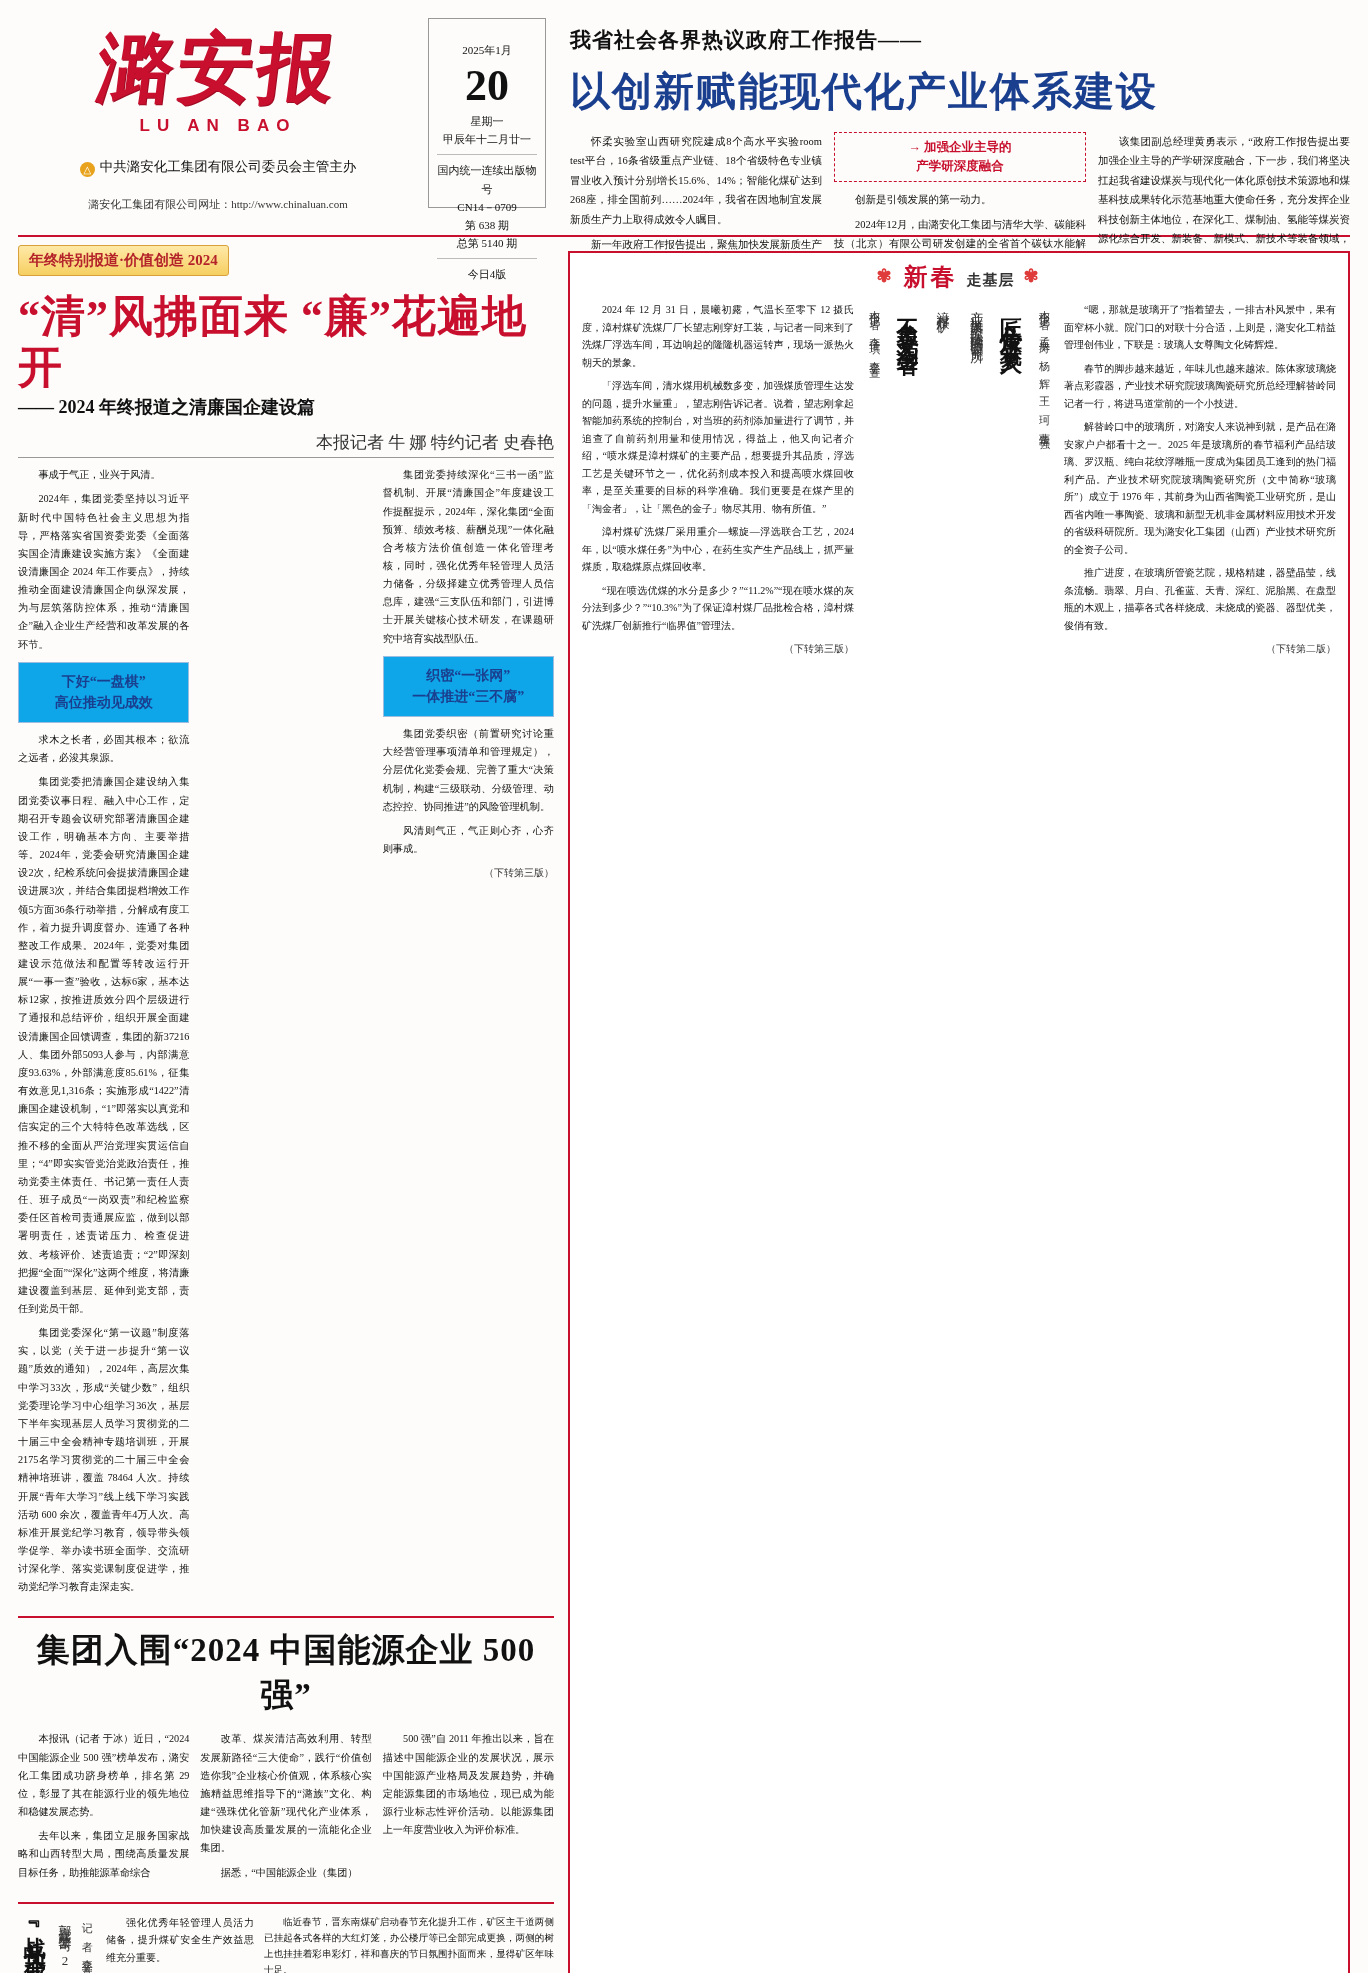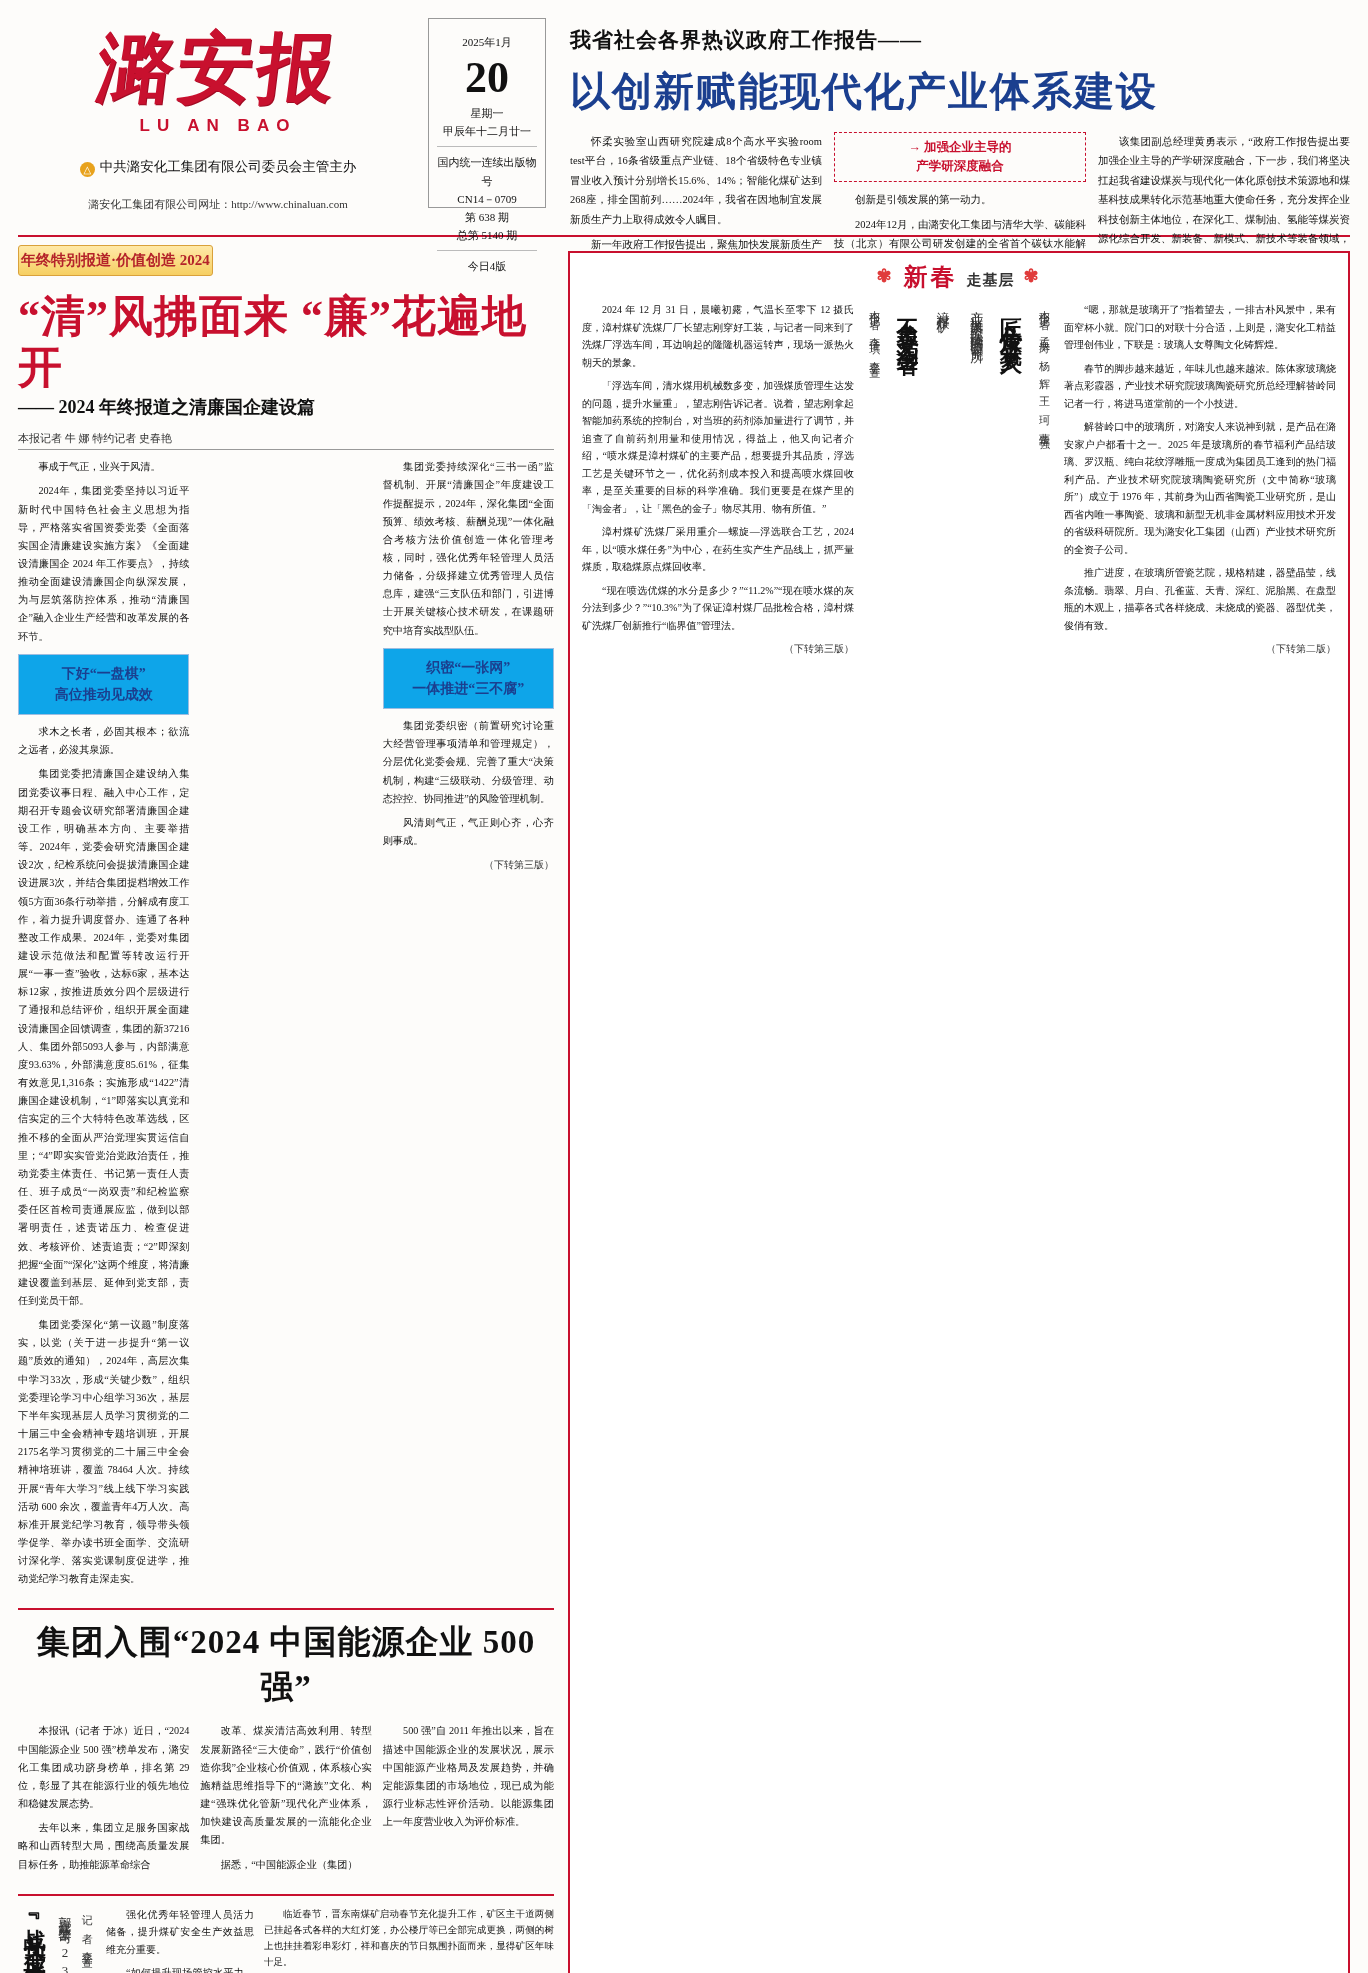--- a/index.html
+++ b/index.html
@@ -20,21 +20,21 @@
     color:#c8102e;font-size:76px;font-weight:bold;letter-spacing:4px;
     transform:skewX(-7deg);
     margin-top:18px;text-align:center;line-height:1;
     text-shadow:1px 1px 0 #a00c24;
   }
   .logo-py{color:#c8102e;font-family:"Liberation Sans",sans-serif;font-size:17px;letter-spacing:7px;text-align:center;margin-top:10px;font-weight:bold;}
   .mh-sub{margin-top:22px;text-align:center;font-size:13.5px;color:#111;}
   .mh-sub .badge{display:inline-block;width:15px;height:15px;border-radius:50%;background:#e8a21c;color:#fff;font-size:10px;line-height:15px;text-align:center;margin-right:5px;vertical-align:-2px;}
   .mh-url{text-align:center;font-size:11px;color:#333;margin-top:20px;}
   .mh-date{
-    width:118px;border:1px solid #999;margin:6px 10px 0 10px;padding:14px 4px;text-align:center;
+    width:118px;border:1px solid #999;margin:6px 10px 0 10px;padding:22px 4px;text-align:center;
     font-size:11px;line-height:1.65;box-sizing:border-box;height:190px;
   }
   .mh-date .big{font-size:44px;font-weight:bold;line-height:1;margin:5px 0 4px;}
   .mh-date .hr{border-top:1px solid #bbb;margin:6px 4px;}
   .mh-right{flex:1;padding-left:14px;}
   .mh-kicker{font-size:21px;font-weight:bold;letter-spacing:1px;margin-top:14px;}
   .mh-head{font-size:40px;font-weight:bold;color:#1b3f8f;letter-spacing:2px;margin-top:14px;line-height:1.2;}
   .mh-cols{display:flex;margin-top:16px;gap:12px;font-size:10.5px;line-height:1.85;text-align:justify;}
   .mh-cols .c{flex:1;}
   .mh-box{border:1px dashed #c8102e;color:#c8102e;text-align:center;padding:5px 2px;font-size:12.5px;font-weight:bold;line-height:1.5;margin:0 0 8px;}
@@ -46,27 +46,27 @@
 
   
   .grid{display:flex;gap:14px;margin-top:8px;}
   .col-left{width:536px;}
   .col-right{flex:1;}
 
   .ribbon{
     background:linear-gradient(#ffe9a8,#f6cf62);
     border:1px solid #d9a13b;border-radius:3px;
     color:#b4232a;font-weight:bold;font-size:15px;
-    padding:5px 2px;display:inline-block;margin-bottom:6px;
+    padding:5px 10px;display:inline-block;margin-bottom:6px;
   }
   .headline-red{
     color:#c8102e;font-weight:bold;font-size:44px;letter-spacing:1px;text-align:left;margin:10px 0 2px;line-height:1.15;
   }
   .subhead{text-align:left;font-size:18px;font-weight:bold;margin-bottom:12px;}
-  .byline{text-align:left;font-size:11px;color:#333;}
+  .byline{text-align:right;font-size:17px;color:#333;}
 
   .body3{display:flex;gap:11px;font-size:10.2px;line-height:1.78;text-align:justify;}
   .body3 .c{flex:1;}
   p{margin:0 0 6px;text-indent:2em;}
 
   .blue-box{
     background:#0ea5e9;border:1px solid #9dbde0;color:#1b3f8f;
     text-align:center;font-weight:bold;font-size:14px;line-height:1.55;
     padding:8px 4px;margin:8px 0;
   }

